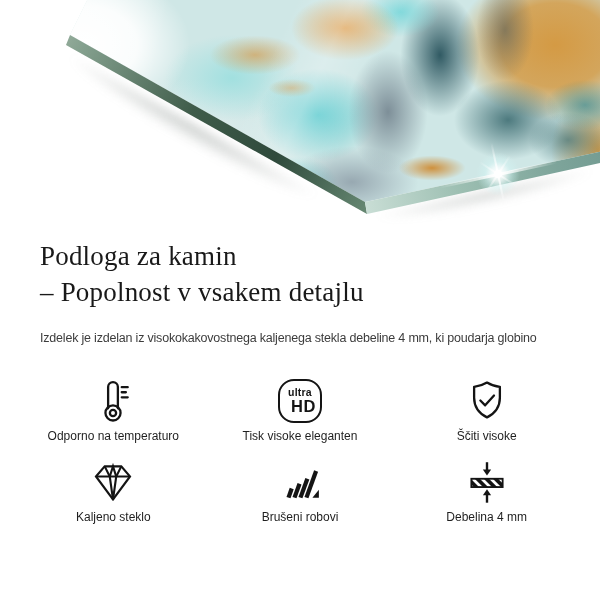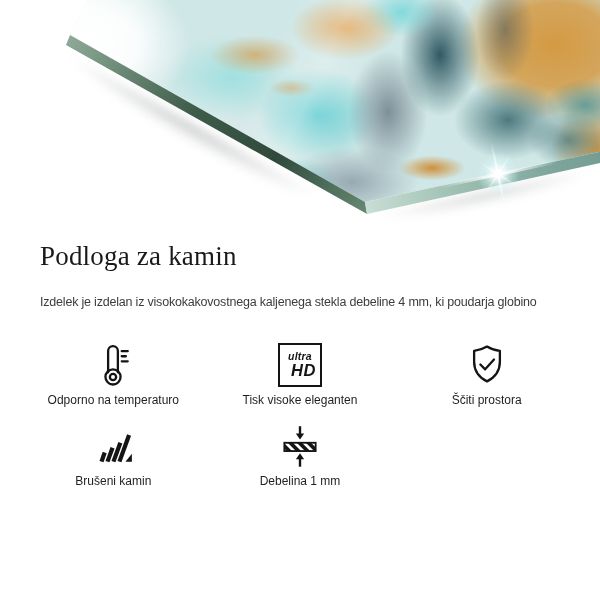--- a/index.html
+++ b/index.html
@@ -66,22 +66,22 @@
   .title span{display:block;}
   .desc{margin:14px 0 0;font-size:12.5px;line-height:28px;color:#3c3c3c;letter-spacing:-0.2px;}
   .desc span{display:block;white-space:nowrap;}
 
   
   .features{margin:26px -20px 0;display:grid;grid-template-columns:repeat(3,1fr);row-gap:16px;}
   .feature{display:flex;flex-direction:column;align-items:center;}
   .icon-box{width:46px;height:46px;display:flex;align-items:center;justify-content:center;}
   .feature-label{margin-top:5px;font-size:12px;color:#1f1f1f;}
   .icon-box svg{display:block;}
-  .uhd-box{width:40px;height:40px;border:2.6px solid #141414;border-radius:0;
-    display:flex;flex-direction:column;align-items:center;justify-content:center;color:#141414;font-style:italic;}
+  .uhd-box{width:40px;height:40px;border:2.6px solid #141414;border-radius:16px;
+    display:flex;flex-direction:column;align-items:center;justify-content:center;color:#141414;}
   .uhd-top{font-size:10.5px;font-weight:700;line-height:11px;letter-spacing:.2px;}
   .uhd-bottom{font-size:16.5px;font-weight:700;line-height:17px;letter-spacing:.5px;padding-left:7px;}
 </style>
 </head>
 <body>
 
 <div class="page">
 
   <div class="hero">
     <div class="shadow shadow-left"></div>
@@ -95,20 +95,21 @@
       <div class="ray r2"></div>
       <div class="ray r3"></div>
       <div class="ray r4"></div>
       <div class="core"></div>
     </div>
   </div>
 
   <div class="content">
     <h1 class="title">
       <span>Podloga za kamin</span>
+      <span>– Popolnost v vsakem detajlu</span>
     </h1>
 
     <p class="desc">
       <span>Izdelek je izdelan iz visokokakovostnega kaljenega stekla debeline 4 mm, ki poudarja globino</span>
     </p>
 
     <div class="features">
 
       <div class="feature">
         <div class="icon-box">
@@ -132,51 +133,62 @@
         <div class="feature-label">Tisk visoke eleganten</div>
       </div>
 
       <div class="feature">
         <div class="icon-box">
           <svg width="46" height="46" viewBox="0 0 50 50" fill="none" stroke="#141414" stroke-width="2.5" stroke-linecap="round" stroke-linejoin="round">
             <path d="M25,5 c4.2,2.6 9.3,4.2 14,4.6 v11.8 c0,10.8 -5.9,17.3 -14,21.4 c-8.1,-4.1 -14,-10.6 -14,-21.4 V9.6 C15.7,9.2 20.8,7.6 25,5 Z"></path>
             <path d="M17.8,24.5 l5.2,5.2 l9.6,-10.6"></path>
           </svg>
         </div>
-        <div class="feature-label">Ščiti prostora</div>
+        <div class="feature-label">Ščiti visoke</div>
       </div>
 
+      <div class="feature">
+        <div class="icon-box">
+          <svg width="46" height="46" viewBox="0 0 50 50" fill="none" stroke="#141414" stroke-width="2.3" stroke-linejoin="miter">
+            <path d="M6.5,19 L16,8 H34 L43.5,19 L25,44 Z"></path>
+            <path d="M6.5,19 H43.5"></path>
+            <path d="M16,8 L21.5,19 L25,44 L28.5,19 L34,8"></path>
+            <path d="M21.5,19 L25,8 L28.5,19"></path>
+          </svg>
+        </div>
+        <div class="feature-label">Kaljeno steklo</div>
+      </div>
 
       <div class="feature">
         <div class="icon-box">
           <svg width="46" height="46" viewBox="0 0 50 50" fill="none" stroke="#141414" stroke-width="4.6" stroke-linecap="butt">
             <path d="M12.5,42 L16,32"></path>
             <path d="M19,42 L24.5,27"></path>
             <path d="M25.5,42 L33,21.5"></path>
             <path d="M32,42 L42.5,13"></path>
             <path d="M38.5,42 L45.5,42 L45.5,33.5 Z" fill="#141414" stroke="none"></path>
           </svg>
         </div>
-        <div class="feature-label">Brušeni kamin</div>
+        <div class="feature-label">Brušeni robovi</div>
       </div>
 
       <div class="feature">
         <div class="icon-box">
           <svg width="46" height="46" viewBox="0 0 50 50">
             <defs>
               <pattern id="hatch" width="7" height="7" patternUnits="userSpaceOnUse" patternTransform="rotate(-45)">
                 <rect width="7" height="7" fill="#ffffff"></rect>
                 <rect width="4" height="7" fill="#141414"></rect>
               </pattern>
             </defs>
             <rect x="8" y="21.5" width="34" height="9" fill="url(#hatch)" stroke="#141414" stroke-width="2"></rect>
             <line x1="25" y1="3.5" x2="25" y2="12" stroke="#141414" stroke-width="2.6"></line>
             <polygon points="20.5,11.5 29.5,11.5 25,18" fill="#141414"></polygon>
             <line x1="25" y1="47.5" x2="25" y2="39" stroke="#141414" stroke-width="2.6"></line>
             <polygon points="20.5,39.5 29.5,39.5 25,33" fill="#141414"></polygon>
           </svg>
         </div>
-        <div class="feature-label">Debelina 1 mm</div>
+        <div class="feature-label">Debelina 4 mm</div>
       </div>
 
     </div>
   </div>
 </div>
 
 </body></html>

